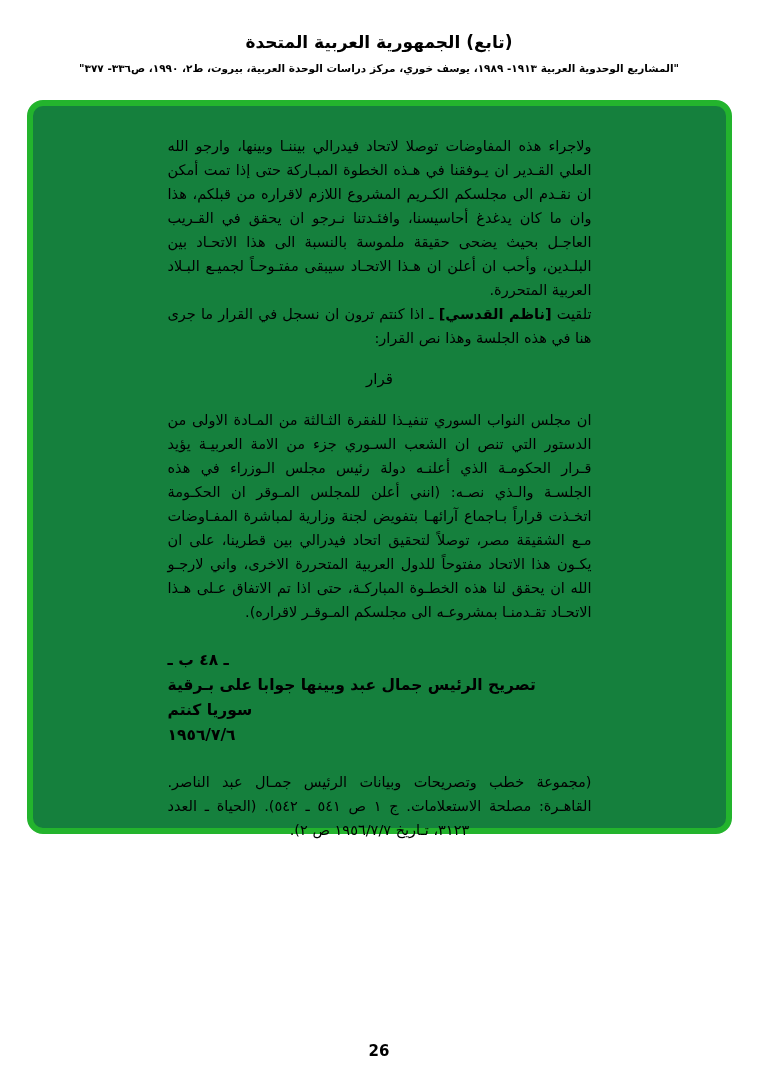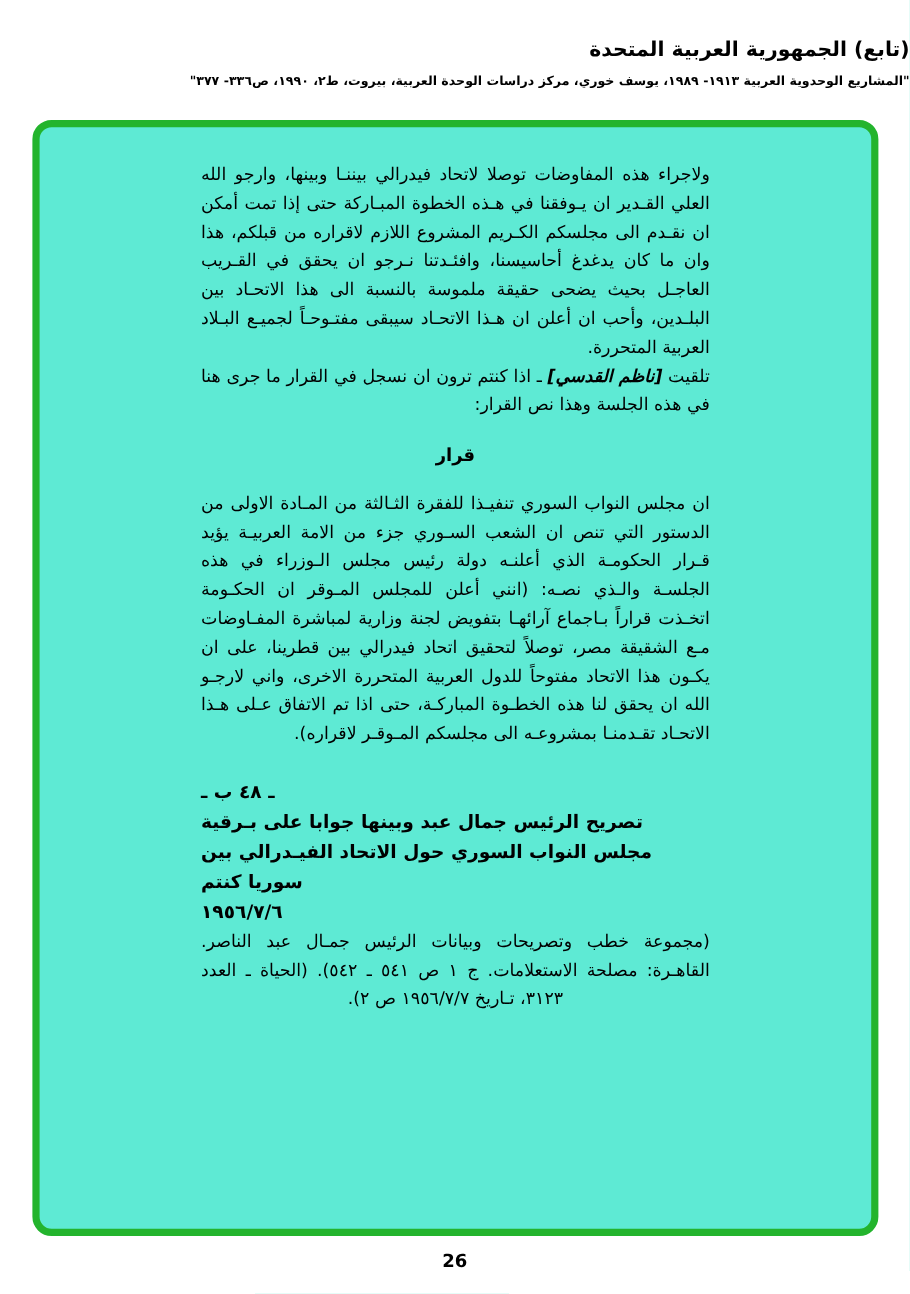--- a/index.html
+++ b/index.html
@@ -8,67 +8,68 @@
     position: relative;
     width: 758px;
     height: 1078px;
     background: #ffffff;
     color: #000000;
     font-family: "DejaVu Sans", sans-serif;
     overflow: hidden;
   }
   .header {
     direction: rtl;
-    text-align: right;
+    text-align: center;
     padding-top: 32px;
   }
   .header-title {
     font-size: 17px;
     font-weight: bold;
   }
   .header-source {
     font-size: 10.5px;
     font-weight: bold;
     margin-top: 10px;
     white-space: nowrap;
   }
   .frame {
     position: absolute;
     left: 27px;
     top: 100px;
     width: 705px;
-    height: 930px;
+    height: 734px;
     border: 6px solid #23b42d;
     border-radius: 16px;
-    background: #5eead4;
+    background: #15803d;
   }
   .content {
     direction: rtl;
     width: 424px;
     margin: 28px auto 0;
     font-size: 14.5px;
     line-height: 24px;
     text-align: justify;
   }
   .para { text-align: justify; }
-  .bold { font-weight: bold; font-style: italic; }
+  .bold { font-weight: bold; }
   .qarar {
     text-align: center;
-    font-weight: bold;
+    font-weight: normal;
     font-size: 15px;
     margin: 17px 0;
   }
   .section-head {
     text-align: left;
     font-weight: bold;
     font-size: 15.5px;
     line-height: 25px;
     margin-top: 24px;
   }
   .citation {
+    margin-top: 22px;
     text-align-last: center;
   }
   .statement {
     margin-top: 13px;
     font-weight: bold;
     text-align-last: center;
   }
   .page-num {
     position: absolute;
     top: 1042px;
@@ -96,21 +97,20 @@
 
       <p class="para"><span>تلقيت </span><span class="bold">[ناظم القدسي]</span><span> ـ اذا كنتم ترون ان نسجل في القرار ما جرى هنا في هذه الجلسة وهذا نص القرار:</span></p>
 
       <div class="qarar">قرار</div>
 
       <p class="para">ان مجلس النواب السوري تنفيـذا للفقرة الثـالثة من المـادة الاولى من الدستور التي تنص ان الشعب السـوري جزء من الامة العربيـة يؤيد قـرار الحكومـة الذي أعلنـه دولة رئيس مجلس الـوزراء في هذه الجلسـة والـذي نصـه: (انني أعلن للمجلس المـوقر ان الحكـومة اتخـذت قراراً بـاجماع آرائهـا بتفويض لجنة وزارية لمباشرة المفـاوضات مـع الشقيقة مصر، توصلاً لتحقيق اتحاد فيدرالي بين قطرينا، على ان يكـون هذا الاتحاد مفتوحاً للدول العربية المتحررة الاخرى، واني لارجـو الله ان يحقق لنا هذه الخطـوة المباركـة، حتى اذا تم الاتفاق عـلى هـذا الاتحـاد تقـدمنـا بمشروعـه الى مجلسكم المـوقـر لاقراره).</p>
 
       <div class="section-head">
         <div>ـ ٤٨ ب ـ</div>
         <div>تصريح الرئيس جمال عبد وبينها جوابا على بـرقية</div>
-        <div>مجلس النواب السوري حول الاتحاد الفيـدرالي بين</div>
         <div>سوريا كنتم</div>
         <div>١٩٥٦/٧/٦</div>
       </div>
 
       <p class="para citation">(مجموعة خطب وتصريحات وبيانات الرئيس جمـال عبد الناصر. القاهـرة: مصلحة الاستعلامات. ج ١ ص ٥٤١ ـ ٥٤٢). (الحياة ـ العدد ٣١٢٣، تـاريخ ١٩٥٦/٧/٧ ص ٢).</p>
 
 
     </div>
   </div>
 

